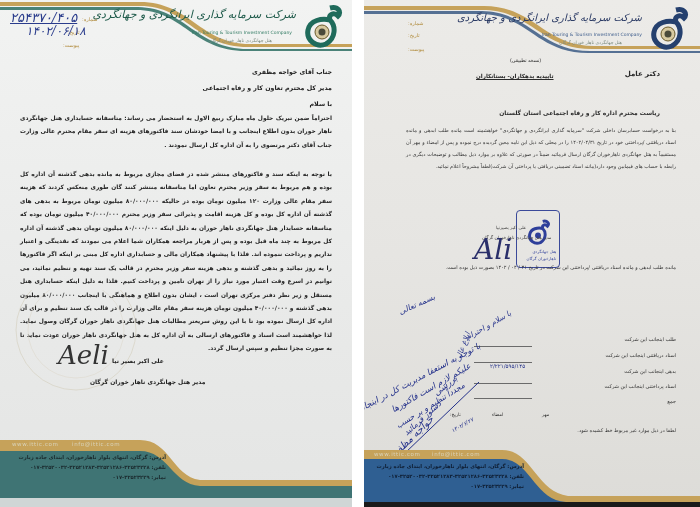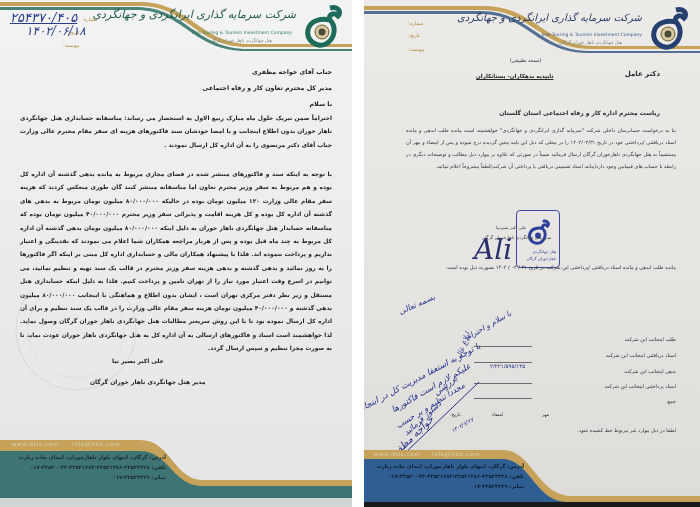--- a/index.html
+++ b/index.html
@@ -70,20 +70,21 @@
   <div class="l-line" style="top:100px;">با سلام</div>
 
   <p class="l-para" style="top:112px;">احتراماً ضمن تبریک حلول ماه مبارک ربیع الاول به استحضار می رساند: متاسفانه حسابداری هتل جهانگردی ناهار خوران بدون اطلاع اینجانب و با امضا خودشان سند فاکتورهای هزینه ای سفر مقام محترم عالی وزارت جناب آقای دکتر مرتضوی را به آن اداره کل ارسال نمودند .</p>
   <p class="l-para" style="top:168px;">با توجه به اینکه سند و فاکتورهای منتشر شده در فضای مجازی مربوط به مانده بدهی گذشته آن اداره کل بوده و هم مربوط به سفر وزیر محترم تعاون اما متاسفانه منتشر کنند گان طوری منعکس کردند که هزینه سفر مقام عالی وزارت ۱۲۰ میلیون تومان بوده در حالیکه ۸۰/۰۰۰/۰۰۰ میلیون تومان مربوط به بدهی های گذشته آن اداره کل بوده و کل هزینه اقامت و پذیرائی سفر وزیر محترم ۴۰/۰۰۰/۰۰۰ میلیون تومان بوده که متاسفانه حسابدار هتل جهانگردی ناهار خوران به دلیل اینکه ۸۰/۰۰۰/۰۰۰ میلیون تومان بدهی گذشته آن اداره کل مربوط به چند ماه قبل بوده و پس از هربار مراجعه همکاران شما اعلام می نمودند که نقدینگی و اعتبار نداریم و پرداخت ننموده اند. فلذا با پیشنهاد همکاران مالی و حسابداری اداره کل مبنی بر اینکه اگر فاکتورها را به روز نمائید و بدهی گذشته و بدهی هزینه سفر وزیر محترم در قالب یک سند تهیه و تنظیم نمائید، می توانیم در اسرع وقت اعتبار مورد نیاز را از تهران تامین و پرداخت کنیم. فلذا به دلیل اینکه حسابداری هتل مستقل و زیر نظر دفتر مرکزی تهران است ، ایشان بدون اطلاع و هماهنگی با اینجانب ۸۰/۰۰۰/۰۰۰ میلیون بدهی گذشته و ۴۰/۰۰۰/۰۰۰ میلیون تومان هزینه سفر مقام عالی وزارت را در قالب یک سند تنظیم و برای آن اداره کل ارسال نموده بود تا با این روش سریعتر مطالبات هتل جهانگردی ناهار خوران گرگان وصول نماید. لذا خواهشمند است اسناد و فاکتورهای ارسالی به آن اداره کل به هتل جهانگردی ناهار خوران عودت نماید تا به صورت مجزا تنظیم و سپس ارسال گردد.</p>
 
   <svg style="position:absolute; left:6px; top:290px; width:140px; height:110px;" viewBox="0 0 140 110">
     <circle cx="70" cy="40" r="60" fill="none" stroke="#d8d4c6" stroke-width="0.8"></circle>
     <circle cx="70" cy="40" r="48" fill="none" stroke="#ddd9cc" stroke-width="0.6"></circle>
   </svg>
 
+  <div class="signature" style="left:58px; top:340px; font-size:26px;">Aeli</div>
   <div class="l-sig-name" style="left:112px; top:357px;">علی اکبر بصیر نیا</div>
   <div class="l-sig-name" style="left:90px; top:378px;">مدیر هتل جهانگردی ناهار خوران گرگان</div>
 
   <div class="footer" style="top:440px; height:67px;">
     <svg style="position:absolute; left:0; top:0; width:352px; height:67px;" viewBox="0 0 352 67" preserveAspectRatio="none">
       <path d="M0,0 L140,0 C170,0 172,36 200,40 L352,40 L352,67 L0,67 Z" fill="#c6a25a"></path>
       <path d="M0,11 L140,11 C168,11 172,44 200,46 L352,46 L352,67 L0,67 Z" fill="#3f7474"></path>
       <rect x="0" y="58" width="352" height="9" fill="#d0d6d6"></rect>
     </svg>
     <div class="footer-web" style="left:12px; top:1px;">www.ittic.com</div>

